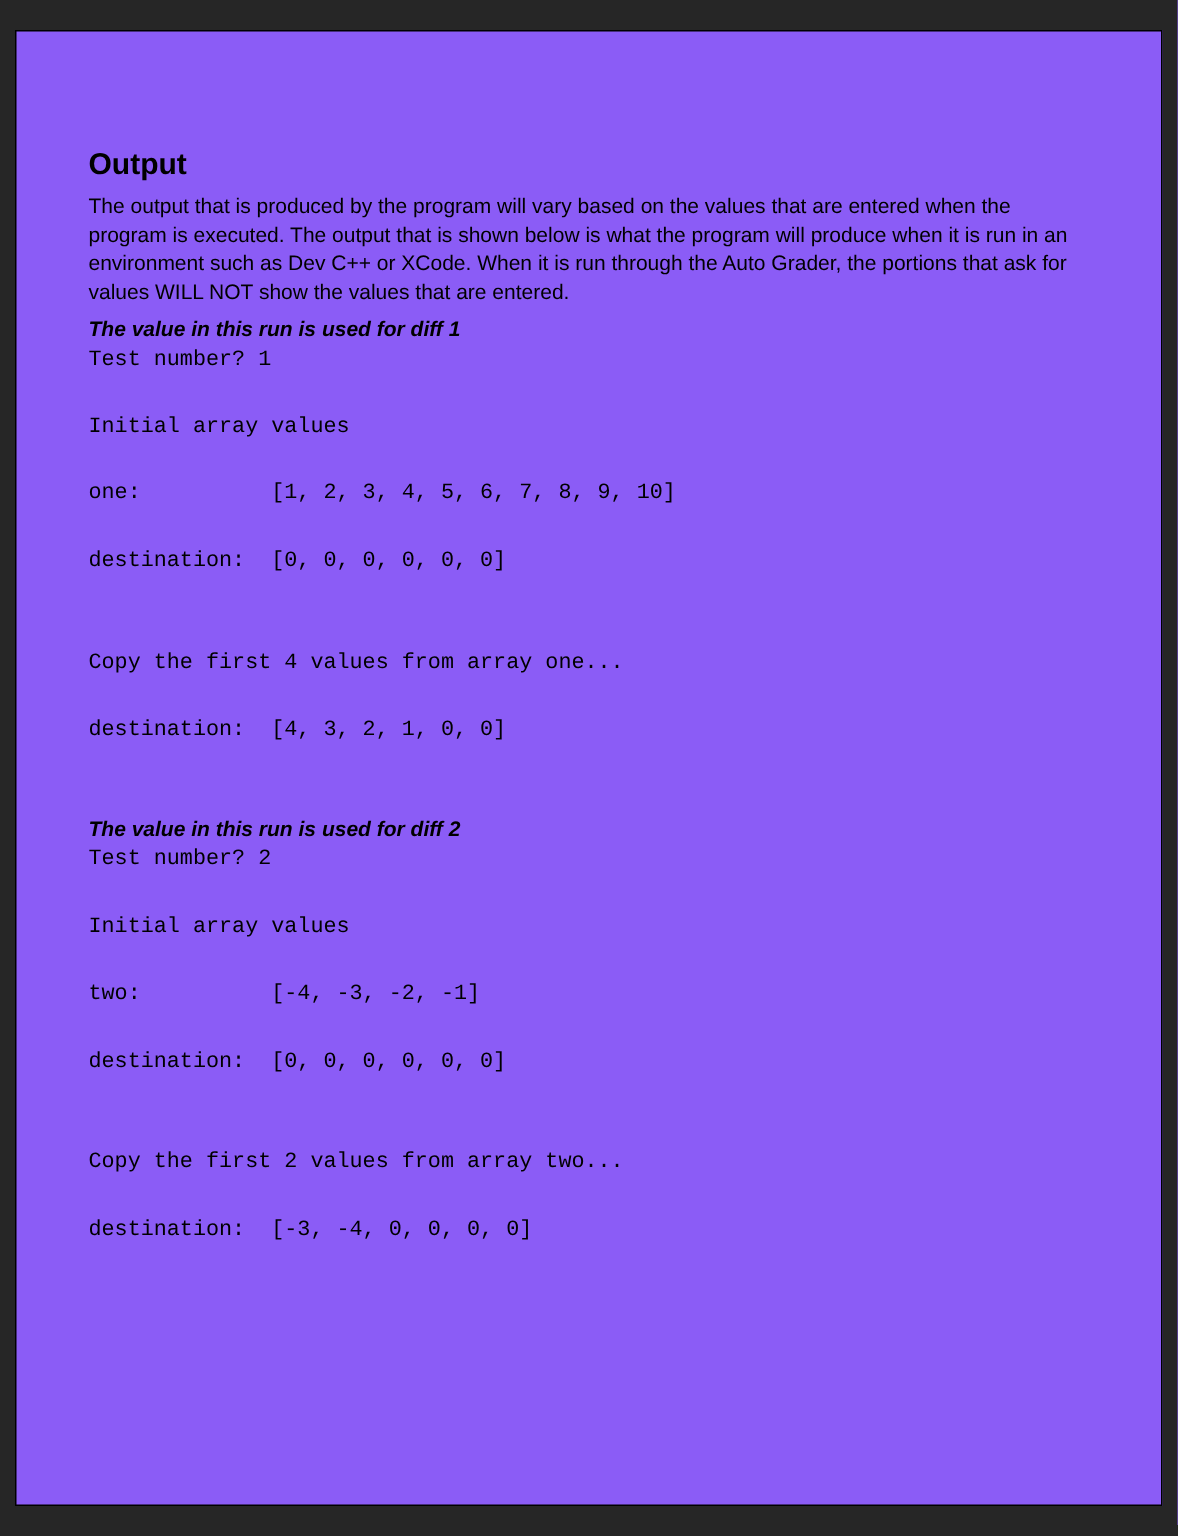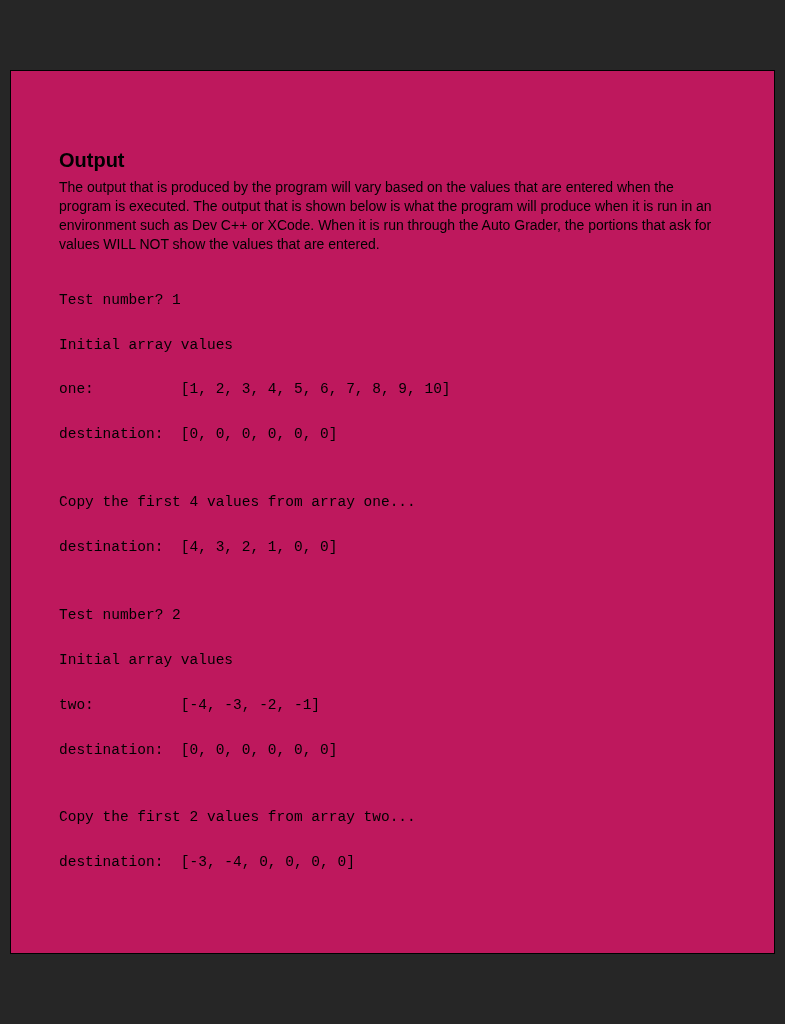--- a/index.html
+++ b/index.html
@@ -10,37 +10,37 @@
     body {
       background: #262626;
       width: 785px;
       height: 1024px;
       display: flex;
       align-items: center;
       justify-content: center;
       font-family: Arial, Helvetica, sans-serif;
     }
     .page {
-      background: #be185d;
+      background: #8b5cf6;
       width: 765px;
-      height: 884px;
+      height: 984px;
       padding: 78px 48px 48px 48px;
       border: 1px solid #000;
     }
     .heading {
       font-size: 20px;
       font-weight: bold;
       color: #000;
       margin-bottom: 6px;
     }
     .body-text {
       font-size: 14px;
       color: #000;
       line-height: 1.35;
-      margin-bottom: 35px;
+      margin-bottom: 7px;
     }
     .run-label {
       font-style: italic;
       font-weight: bold;
       font-size: 14px;
       color: #000;
       margin-bottom: 2px;
     }
     .mono {
       font-family: "Courier New", Courier, monospace;
@@ -55,35 +55,37 @@
   </style>
 </head>
 <body>
 
 <div class="page">
 
   <div class="heading">Output</div>
 
   <div class="body-text">The output that is produced by the program will vary based on the values that are entered when the program is executed. The output that is shown below is what the program will produce when it is run in an environment such as Dev C++ or XCode. When it is run through the Auto Grader, the portions that ask for values WILL NOT show the values that are entered.</div>
 
+  <div class="run-label">The value in this run is used for diff 1</div>
   <div class="mono section-gap">Test number? 1
 
 Initial array values
 
 one:          [1, 2, 3, 4, 5, 6, 7, 8, 9, 10]
 
 destination:  [0, 0, 0, 0, 0, 0]
 
 
 Copy the first 4 values from array one...
 
 destination:  [4, 3, 2, 1, 0, 0]</div>
 
   <div style="height:10px"></div>
 
+  <div class="run-label">The value in this run is used for diff 2</div>
   <div class="mono">Test number? 2
 
 Initial array values
 
 two:          [-4, -3, -2, -1]
 
 destination:  [0, 0, 0, 0, 0, 0]
 
 
 Copy the first 2 values from array two...

